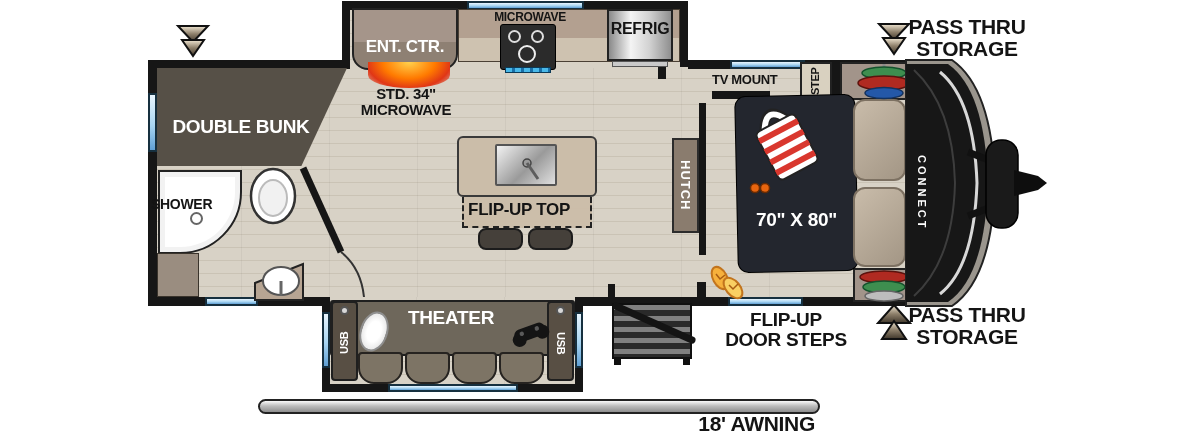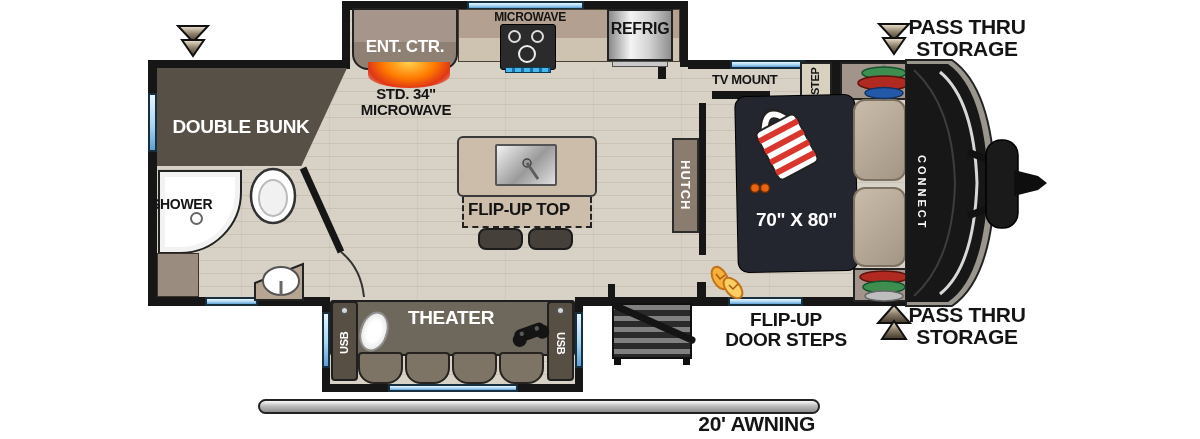--- a/index.html
+++ b/index.html
@@ -219,21 +219,21 @@
   </svg>
 
   <div class="abs lbl" style="left:908px;top:16px;width:118px;text-align:center;font-size:21px;">
     <div>PASS THRU</div>
     <div>STORAGE</div>
   </div>
   <div class="abs lbl" style="left:908px;top:304px;width:118px;text-align:center;font-size:21px;">
     <div>PASS THRU</div>
     <div>STORAGE</div>
   </div>
-  <div class="abs lbl" style="left:655px;top:413px;width:160px;text-align:right;font-size:21px;">20' AWNING</div>
+  <div class="abs lbl" style="left:655px;top:413px;width:160px;text-align:right;font-size:21px;">18' AWNING</div>
 
   <div class="abs lbl ctr" style="left:480px;top:11px;width:100px;font-size:12px;">MICROWAVE</div>
   <div class="abs lbl ctr" style="left:607px;top:21px;width:66px;font-size:16px;">REFRIG</div>
   <div class="abs lbl ctr white" style="left:352px;top:33px;width:106px;height:28px;font-size:17px;">ENT. CTR.</div>
   <div class="abs lbl" style="left:350px;top:86px;width:112px;text-align:center;font-size:15px;">
     <div>STD. 34"</div>
     <div>MICROWAVE</div>
   </div>
   <div class="abs lbl ctr white" style="left:162px;top:114px;width:158px;height:26px;font-size:19px;">DOUBLE BUNK</div>
   <div class="abs lbl" style="left:151px;top:197px;font-size:14px;">SHOWER</div>

